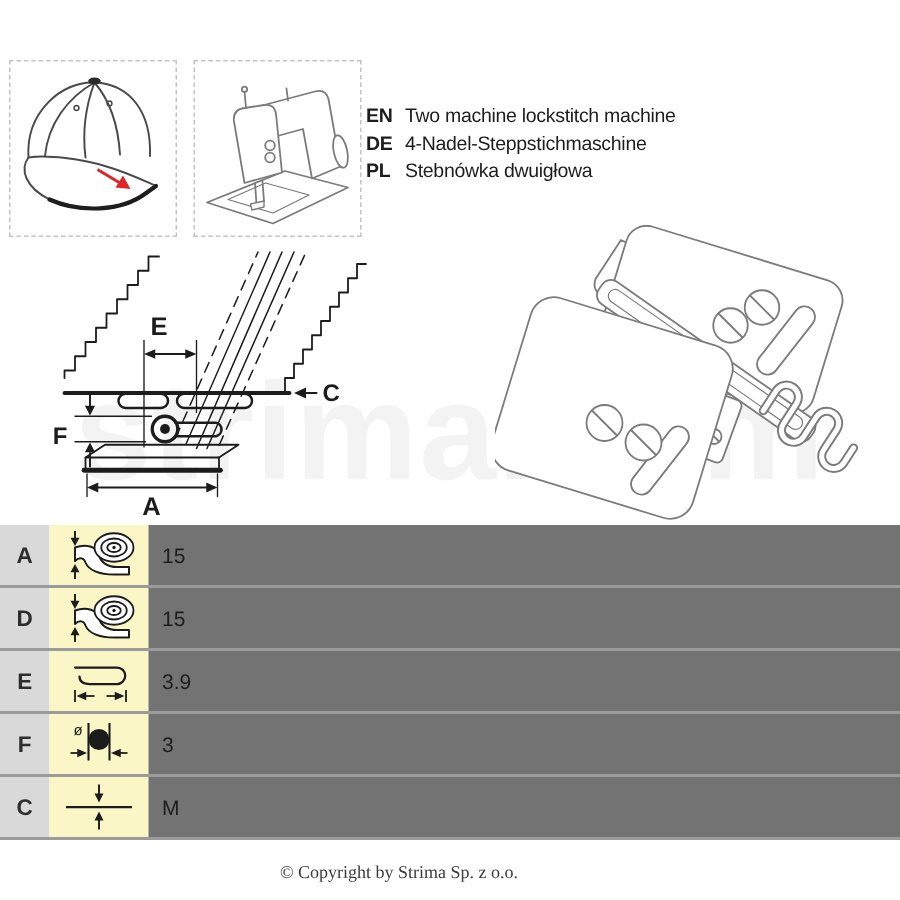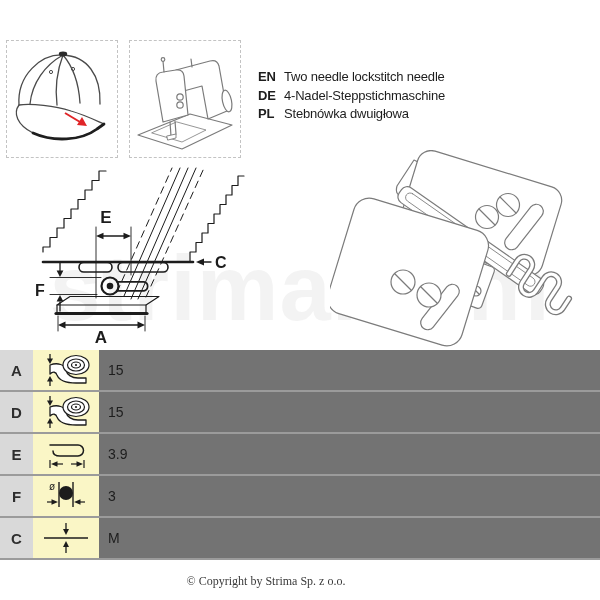--- a/index.html
+++ b/index.html
@@ -4,21 +4,21 @@
 <style>
   html,body{margin:0;padding:0;background:#fff;}
   .stage{position:relative;width:600px;height:600px;background:#fff;overflow:hidden;
          font-family:"Liberation Sans",sans-serif;color:#1d1d1d;}
   svg{display:block;}
   
   .frame-box{position:absolute;border:1px dashed #c3c3c3;background:#fff;box-sizing:border-box;}
   .box-cap{left:6px;top:40px;width:112px;height:118px;}
   .box-machine{left:129px;top:40px;width:112px;height:118px;}
   
-  .langs{position:absolute;left:258px;top:68px;}
+  .langs{position:absolute;left:244px;top:68px;}
   .lang-row{display:flex;font-size:13px;line-height:18.5px;letter-spacing:-0.2px;}
   .lang-code{font-weight:bold;width:26px;flex:0 0 26px;}
   .lang-text{font-weight:500;}
   
   .watermark{position:absolute;left:0;top:236px;width:600px;text-align:center;
     font-size:92px;font-weight:bold;letter-spacing:1px;color:rgba(125,125,125,0.09);
     user-select:none;pointer-events:none;white-space:nowrap;}
   
   .dim-diagram{position:absolute;left:15px;top:160px;}
   .binder-art{position:absolute;left:330px;top:150px;}
@@ -88,21 +88,21 @@
         <line x1="40" y1="81" x2="41" y2="95"></line>
         <line x1="45" y1="80" x2="46" y2="93"></line>
         <path d="M37,95 L46,93 L46,97 L38,99 Z" stroke-width="0.9"></path>
       </g>
     </svg>
   </div>
 
   <div class="langs">
     <div class="lang-row">
       <span class="lang-code">EN</span>
-      <span class="lang-text">Two needle lockstitch needle</span>
+      <span class="lang-text">Two machine lockstitch machine</span>
     </div>
     <div class="lang-row">
       <span class="lang-code">DE</span>
       <span class="lang-text">4-Nadel-Steppstichmaschine</span>
     </div>
     <div class="lang-row">
       <span class="lang-code">PL</span>
       <span class="lang-text">Stebnówka dwuigłowa</span>
     </div>
   </div>

